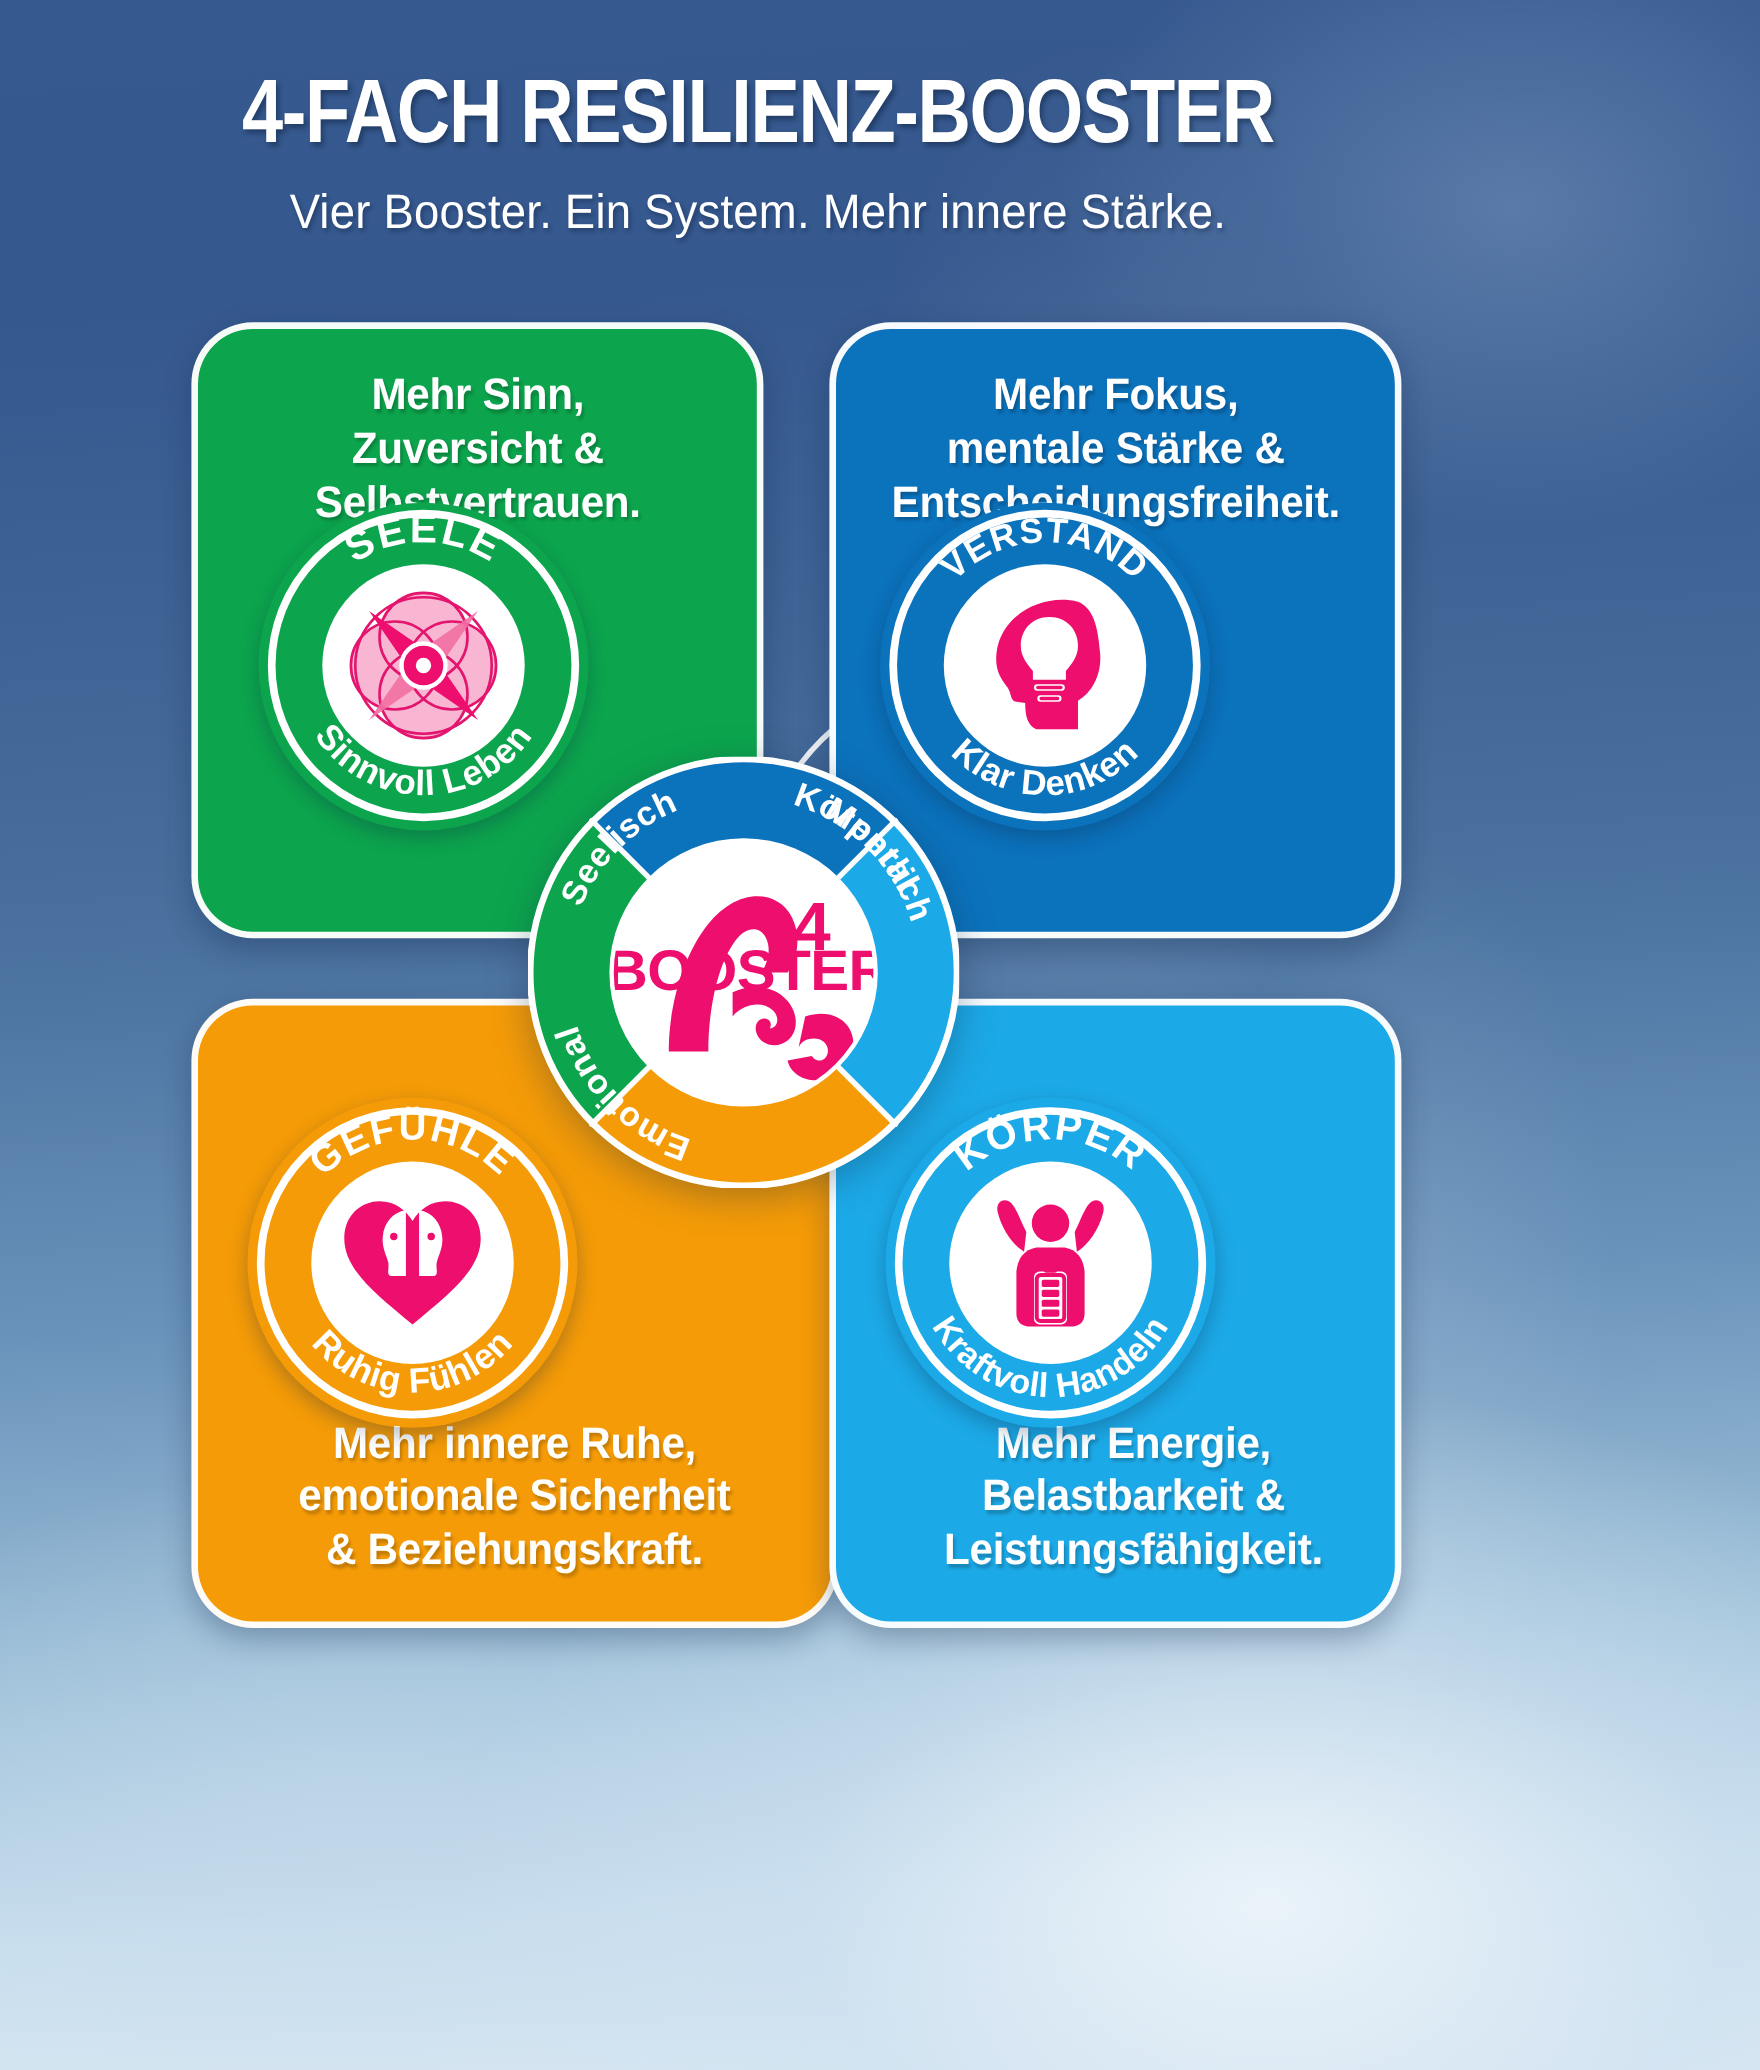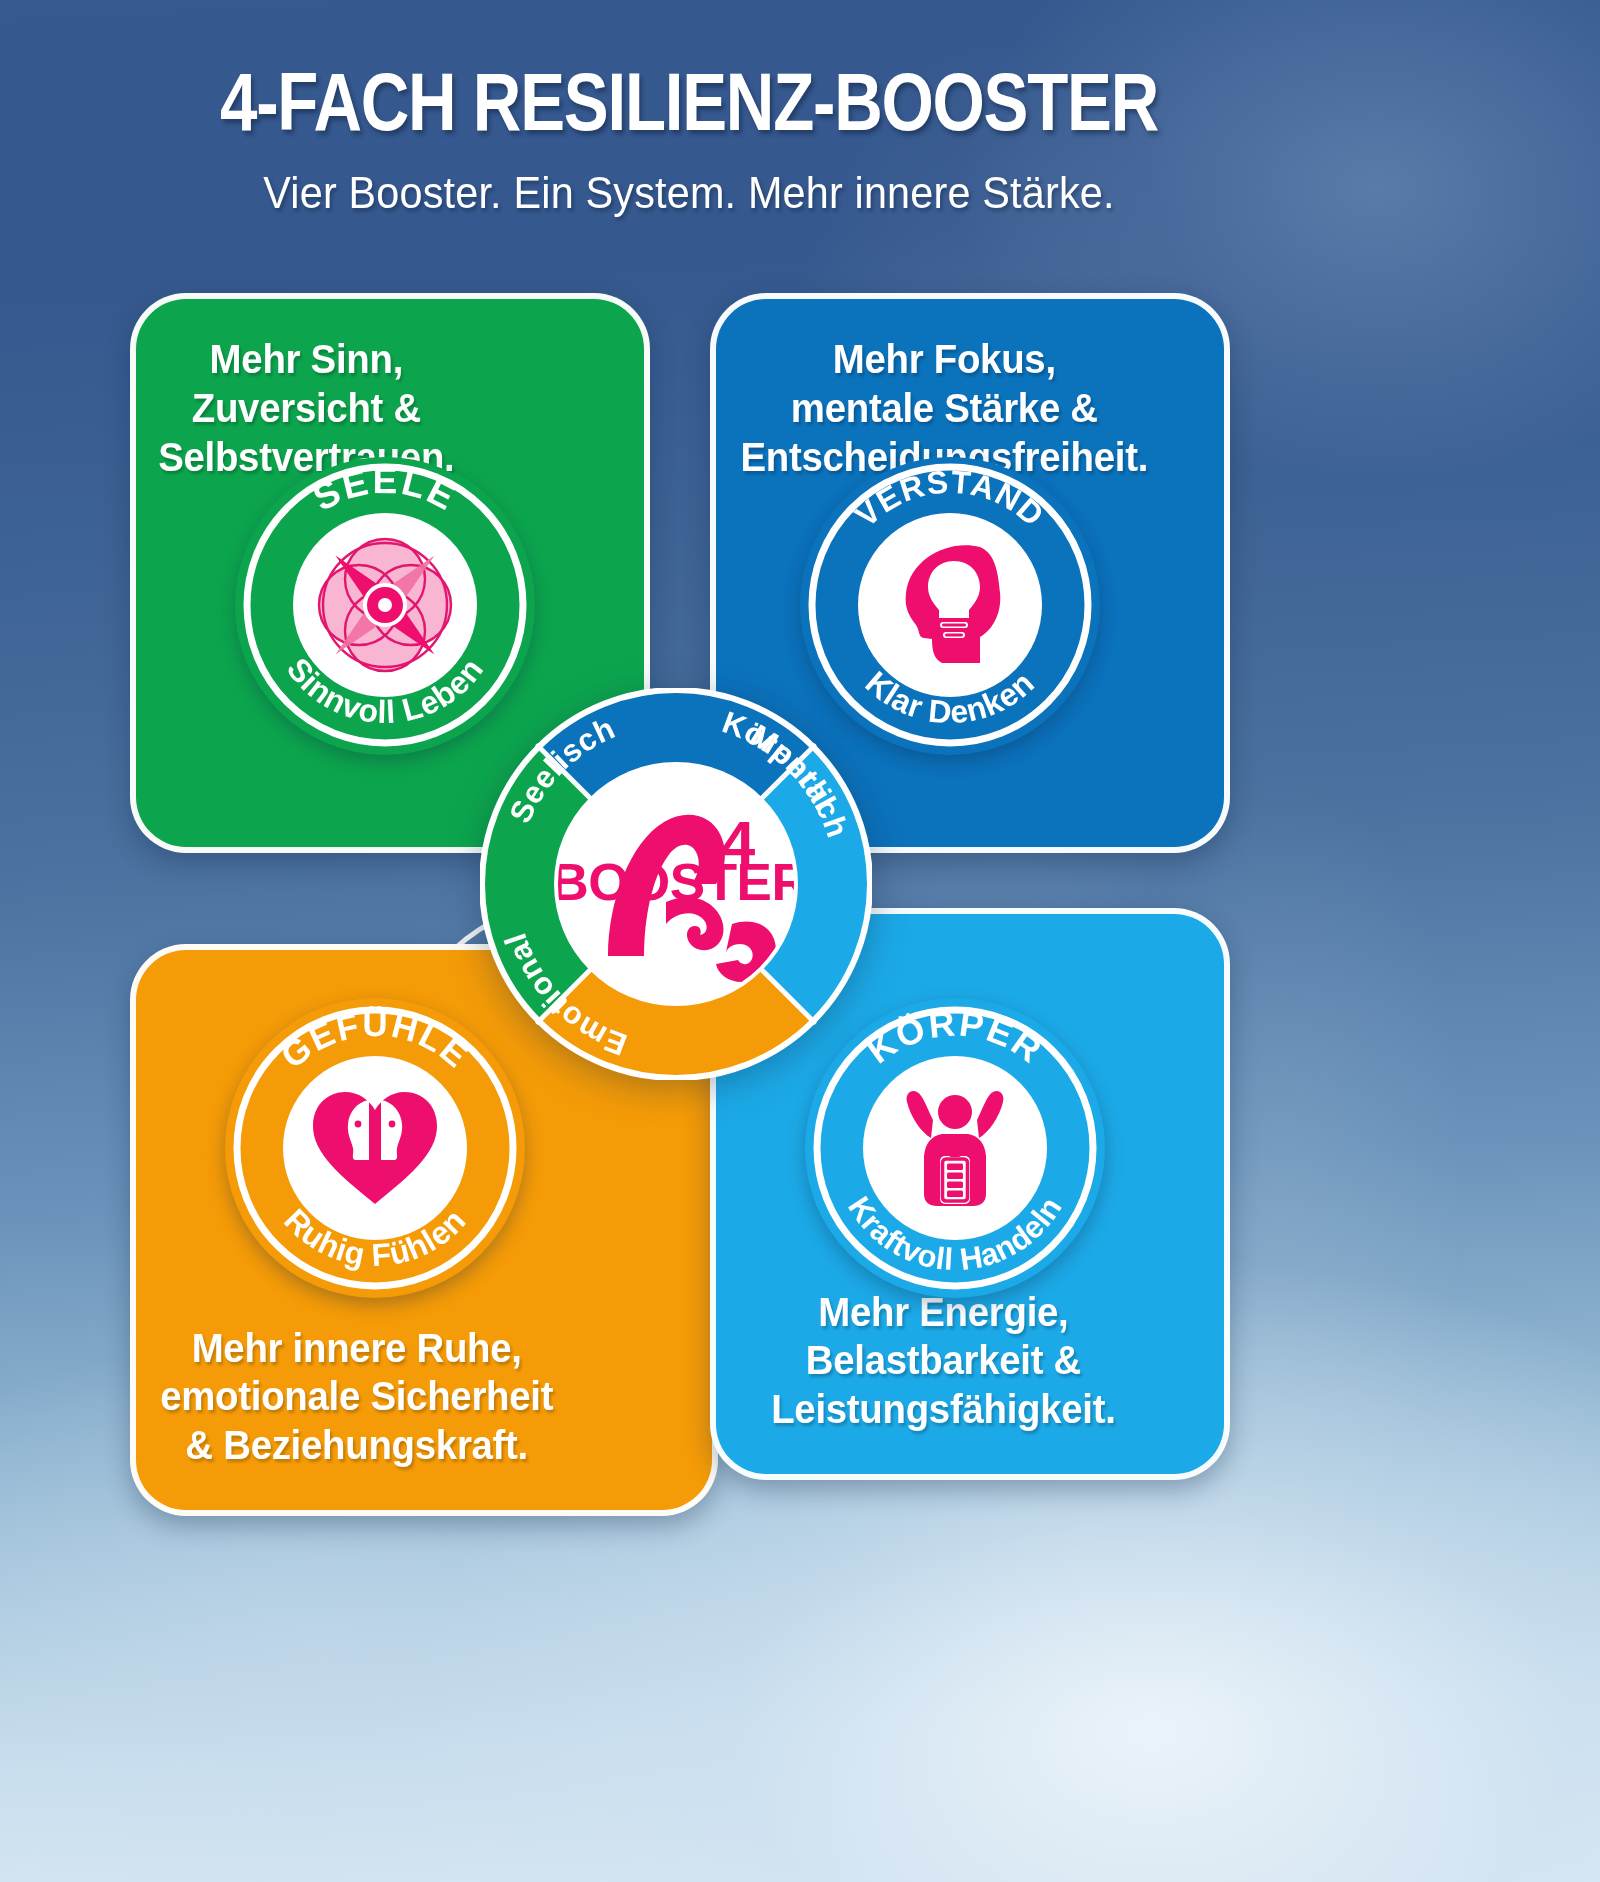--- a/index.html
+++ b/index.html
@@ -37,34 +37,34 @@
   }
 
   
   .stage{position:absolute;left:0;top:260px;width:1600px;height:1560px;z-index:3;}
   .stage > svg.links{position:absolute;left:0;top:0;width:1600px;height:1560px;z-index:1;}
 
   .card{
     position:absolute;z-index:2;border-radius:56px;
     border:6px solid rgba(255,255,255,.97);
     box-shadow:0 10px 26px rgba(15,40,74,.32);
-    display:flex;flex-direction:column;align-items:flex-start;
+    display:flex;flex-direction:column;align-items:center;margin-left:44px;
   }
   .card .captxt{
     color:#fff;font-weight:bold;text-align:center;font-size:40px;line-height:1.22;
     letter-spacing:-.3px;
     text-shadow:2px 3px 3px rgba(0,0,0,.22);
     padding:0 16px; transform:scaleX(.96);
   }
   .card.top .captxt{margin-top:36px;}
   .card.bot .captxt{margin-top:auto;margin-bottom:40px;}
 
   #card-seele  {left:130px; top:33px;  width:520px;height:560px; background:#0CA54D;}
   #card-verstand{left:710px;top:33px;  width:520px;height:560px; background:#0B72BC;}
-  #card-gefuehle{left:130px;top:684px; width:588px;height:572px; background:#F59B07;}
+  #card-gefuehle{left:130px;top:648px; width:588px;height:572px; background:#F59B07;}
   #card-koerper {left:710px;top:648px; width:520px;height:572px; background:#1CA9E7;padding-left:32px;}
 
   
   .badge{position:absolute;z-index:4;border-radius:50%;
     box-shadow:0 7px 18px rgba(12,36,66,.30);}
   .badge svg{position:absolute;inset:0;width:100%;height:100%;}
   #badge-seele   {left:235px;top:195px; width:300px;height:300px;}
   #badge-verstand{left:800px;top:195px; width:300px;height:300px;}
   #badge-gefuehle{left:225px;top:738px; width:300px;height:300px;}
   #badge-koerper {left:805px;top:738px; width:300px;height:300px;}

